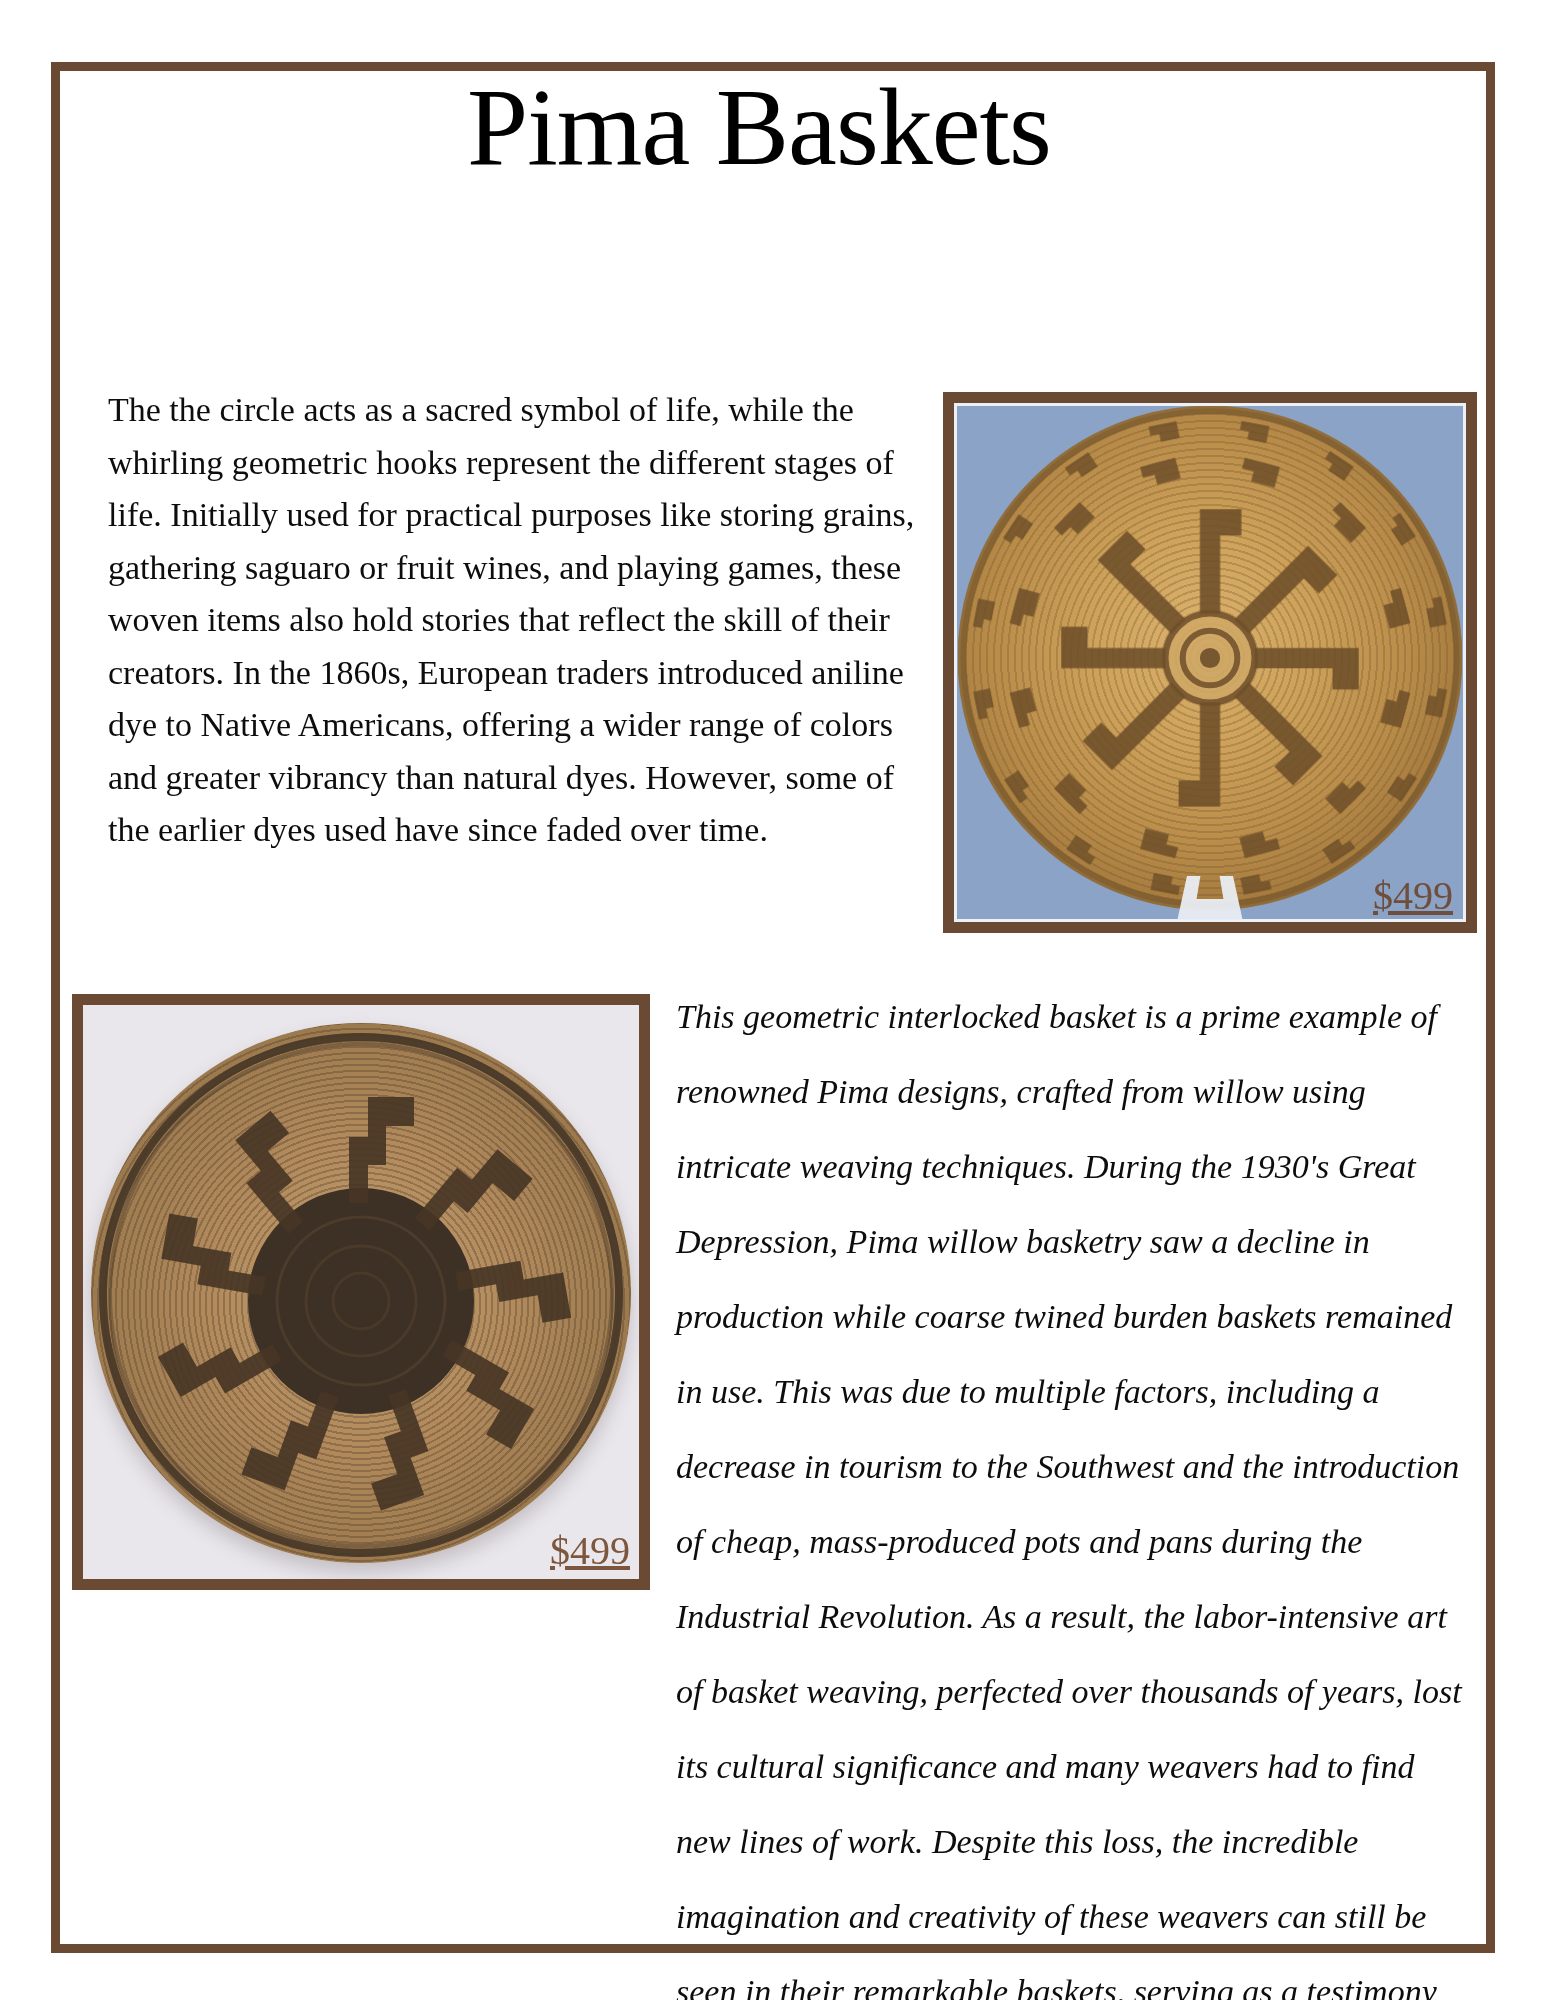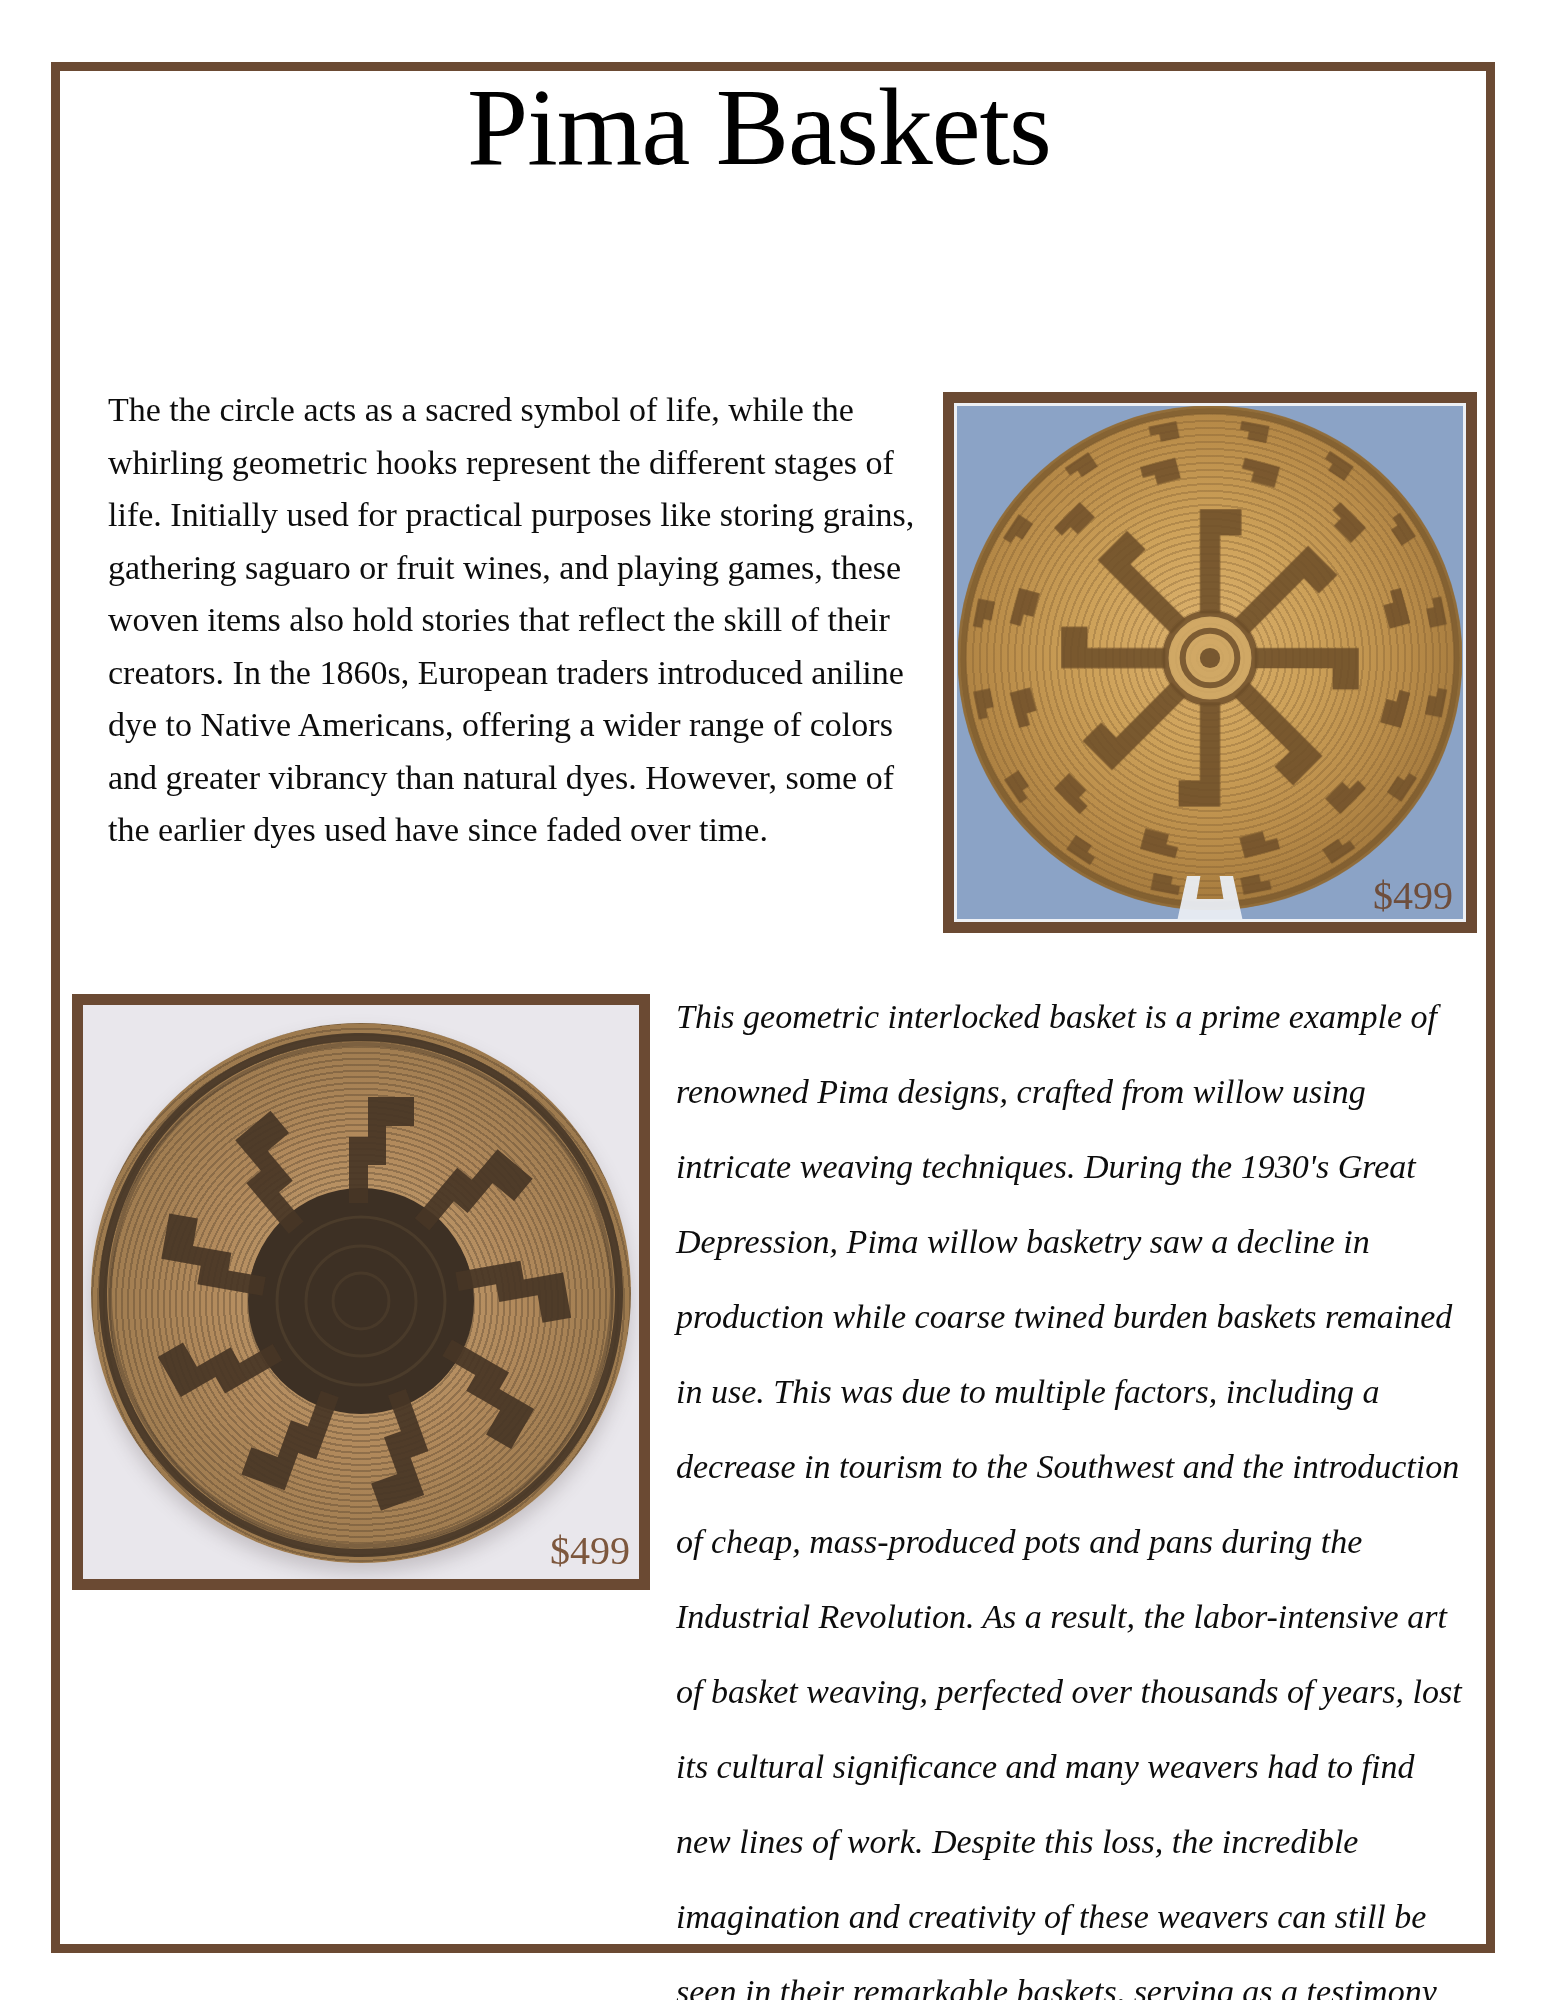--- a/index.html
+++ b/index.html
@@ -53,21 +53,21 @@
         #c4a173 0%, #b28a5c 40%, #9d7a4e 70%, #8a6a42 90%, #7c5e3a 100%);
     box-shadow:0 10px 18px rgba(90,80,85,0.25);
   }
   .b2svg{position:absolute;left:8px;top:18px;width:540px;height:540px;}
   .stand{
     position:absolute;bottom:2px;left:208px;width:96px;height:44px;
     background:#e9edf3;opacity:.95;
     clip-path:polygon(26% 0, 40% 0, 36% 52%, 64% 52%, 60% 0, 74% 0, 84% 100%, 16% 100%);
   }
   .price{
-    position:absolute;font-size:40px;line-height:1;
+    position:absolute;font-size:40px;line-height:1;text-decoration:underline;
   }
   .price1{right:13px;bottom:6px;color:#6e4e3c;}
   .price2{right:9px;bottom:8px;color:#7d573d;}
 </style>
 </head>
 <body>
 
 <div class="page-border"></div>
 
 <h1 class="title">Pima Baskets</h1>

